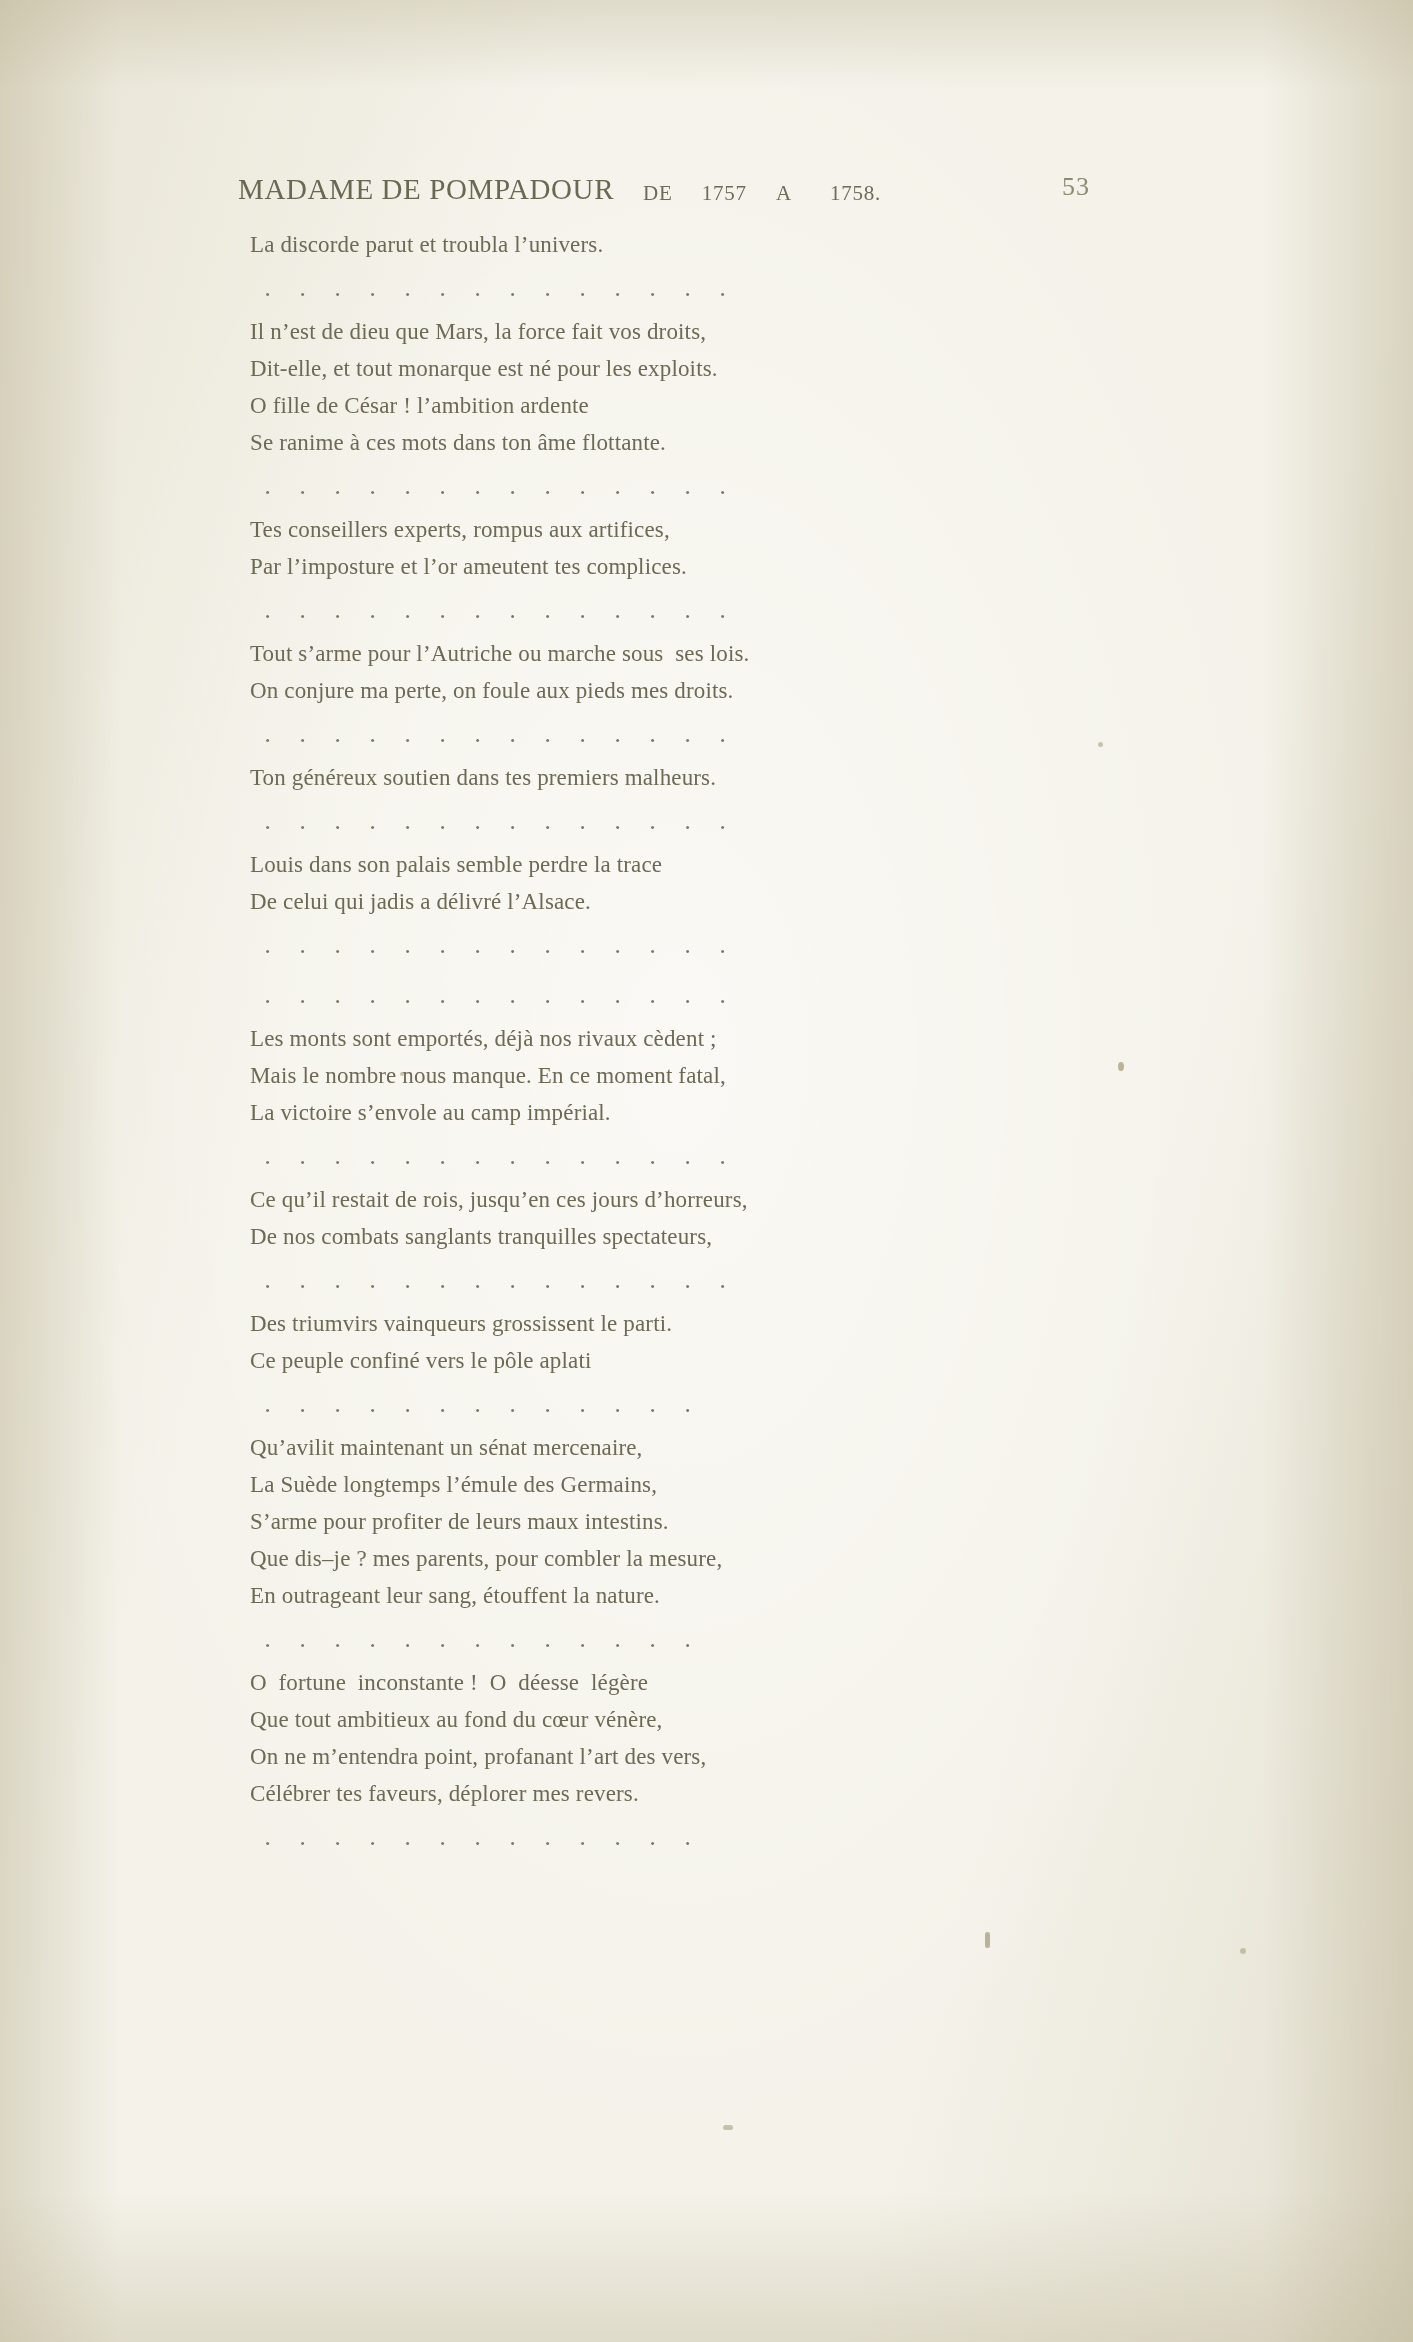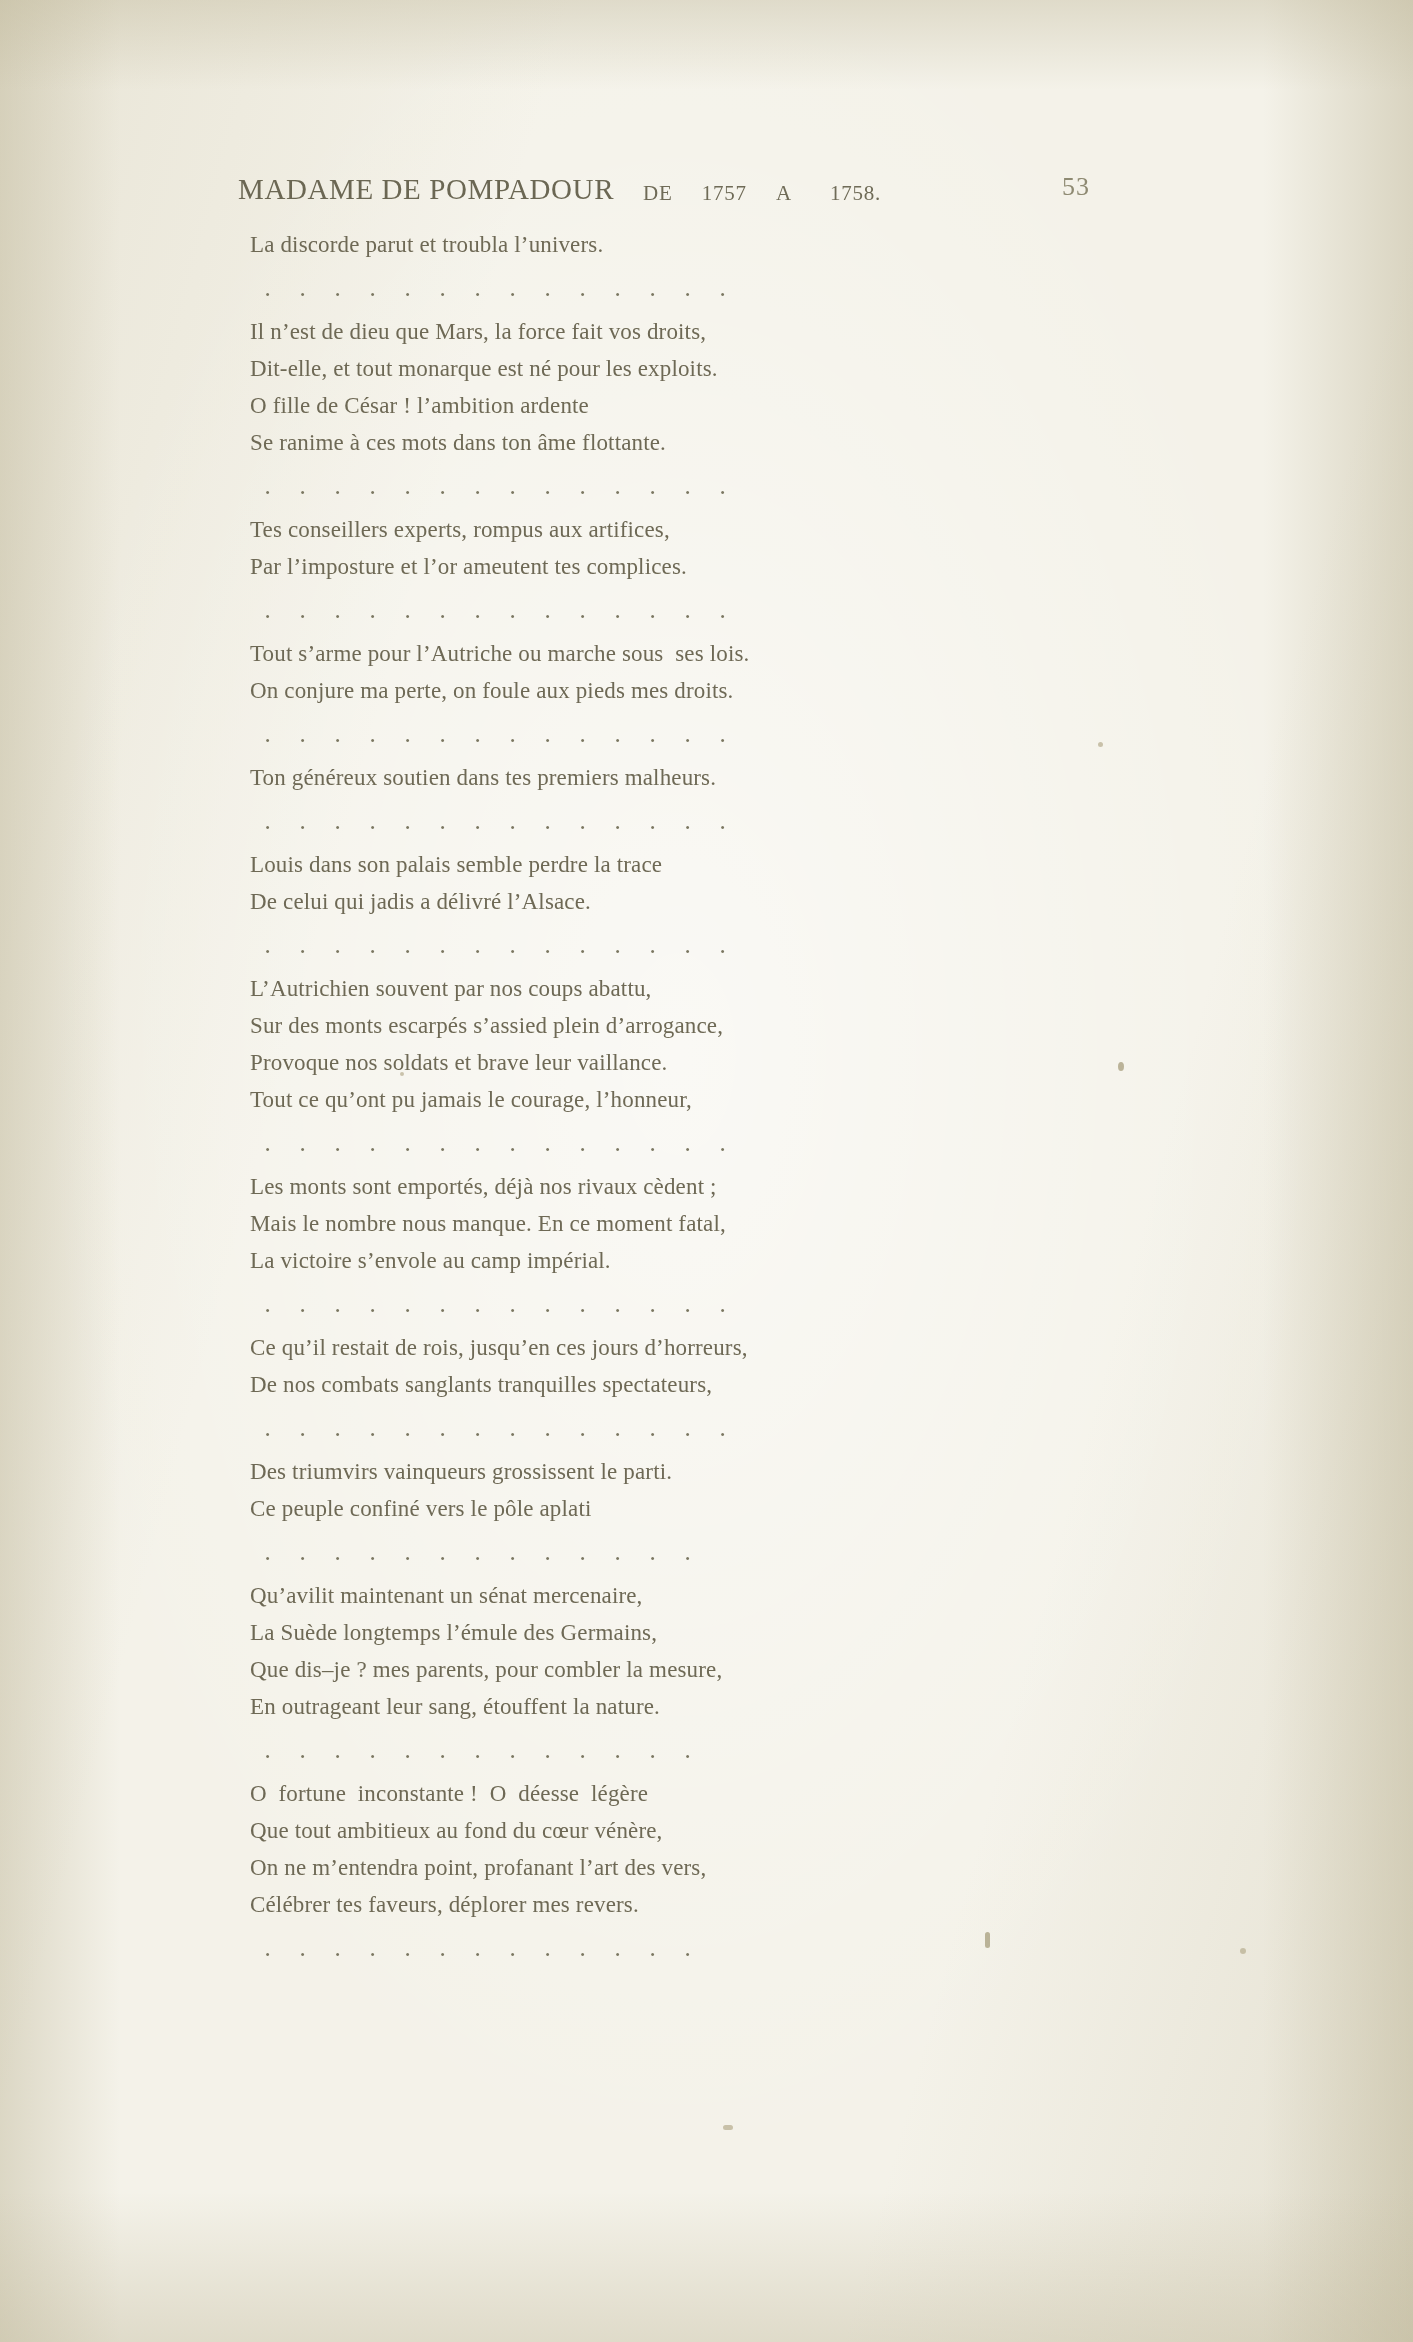--- a/index.html
+++ b/index.html
@@ -188,46 +188,41 @@
       <div class="dot-row"><span style="width:35px; text-align:center;">.</span><span style="width:35px; text-align:center;">.</span><span style="width:35px; text-align:center;">.</span><span style="width:35px; text-align:center;">.</span><span style="width:35px; text-align:center;">.</span><span style="width:35px; text-align:center;">.</span><span style="width:35px; text-align:center;">.</span><span style="width:35px; text-align:center;">.</span><span style="width:35px; text-align:center;">.</span><span style="width:35px; text-align:center;">.</span><span style="width:35px; text-align:center;">.</span><span style="width:35px; text-align:center;">.</span><span style="width:35px; text-align:center;">.</span><span style="width:35px; text-align:center;">.</span></div>
       <div class="stanza">
         <div class="verse-line indent-1">Ton généreux soutien dans tes premiers malheurs.</div>
       </div>
       <div class="dot-row"><span style="width:35px; text-align:center;">.</span><span style="width:35px; text-align:center;">.</span><span style="width:35px; text-align:center;">.</span><span style="width:35px; text-align:center;">.</span><span style="width:35px; text-align:center;">.</span><span style="width:35px; text-align:center;">.</span><span style="width:35px; text-align:center;">.</span><span style="width:35px; text-align:center;">.</span><span style="width:35px; text-align:center;">.</span><span style="width:35px; text-align:center;">.</span><span style="width:35px; text-align:center;">.</span><span style="width:35px; text-align:center;">.</span><span style="width:35px; text-align:center;">.</span><span style="width:35px; text-align:center;">.</span></div>
       <div class="stanza">
         <div class="verse-line indent-1">Louis dans son palais semble perdre la trace</div>
         <div class="verse-line indent-1">De celui qui jadis a délivré l’Alsace.</div>
       </div>
       <div class="dot-row"><span style="width:35px; text-align:center;">.</span><span style="width:35px; text-align:center;">.</span><span style="width:35px; text-align:center;">.</span><span style="width:35px; text-align:center;">.</span><span style="width:35px; text-align:center;">.</span><span style="width:35px; text-align:center;">.</span><span style="width:35px; text-align:center;">.</span><span style="width:35px; text-align:center;">.</span><span style="width:35px; text-align:center;">.</span><span style="width:35px; text-align:center;">.</span><span style="width:35px; text-align:center;">.</span><span style="width:35px; text-align:center;">.</span><span style="width:35px; text-align:center;">.</span><span style="width:35px; text-align:center;">.</span></div>
-      <div class="stanza">
-        <div class="verse-line indent-1">L’Autrichien souvent par nos coups abattu,</div>
-        <div class="verse-line indent-1">Sur des monts escarpés s’assied plein d’arrogance,</div>
-        <div class="verse-line indent-1">Provoque nos soldats et brave leur vaillance.</div>
-        <div class="verse-line indent-1">Tout ce qu’ont pu jamais le courage, l’honneur,</div>
-      </div>
       <div class="dot-row"><span style="width:35px; text-align:center;">.</span><span style="width:35px; text-align:center;">.</span><span style="width:35px; text-align:center;">.</span><span style="width:35px; text-align:center;">.</span><span style="width:35px; text-align:center;">.</span><span style="width:35px; text-align:center;">.</span><span style="width:35px; text-align:center;">.</span><span style="width:35px; text-align:center;">.</span><span style="width:35px; text-align:center;">.</span><span style="width:35px; text-align:center;">.</span><span style="width:35px; text-align:center;">.</span><span style="width:35px; text-align:center;">.</span><span style="width:35px; text-align:center;">.</span><span style="width:35px; text-align:center;">.</span></div>
       <div class="stanza">
         <div class="verse-line indent-1">Les monts sont emportés, déjà nos rivaux cèdent ;</div>
         <div class="verse-line indent-1">Mais le nombre nous manque. En ce moment fatal,</div>
         <div class="verse-line indent-1">La victoire s’envole au camp impérial.</div>
       </div>
       <div class="dot-row"><span style="width:35px; text-align:center;">.</span><span style="width:35px; text-align:center;">.</span><span style="width:35px; text-align:center;">.</span><span style="width:35px; text-align:center;">.</span><span style="width:35px; text-align:center;">.</span><span style="width:35px; text-align:center;">.</span><span style="width:35px; text-align:center;">.</span><span style="width:35px; text-align:center;">.</span><span style="width:35px; text-align:center;">.</span><span style="width:35px; text-align:center;">.</span><span style="width:35px; text-align:center;">.</span><span style="width:35px; text-align:center;">.</span><span style="width:35px; text-align:center;">.</span><span style="width:35px; text-align:center;">.</span></div>
       <div class="stanza">
         <div class="verse-line indent-1">Ce qu’il restait de rois, jusqu’en ces jours d’horreurs,</div>
         <div class="verse-line indent-1">De nos combats sanglants tranquilles spectateurs,</div>
       </div>
       <div class="dot-row"><span style="width:35px; text-align:center;">.</span><span style="width:35px; text-align:center;">.</span><span style="width:35px; text-align:center;">.</span><span style="width:35px; text-align:center;">.</span><span style="width:35px; text-align:center;">.</span><span style="width:35px; text-align:center;">.</span><span style="width:35px; text-align:center;">.</span><span style="width:35px; text-align:center;">.</span><span style="width:35px; text-align:center;">.</span><span style="width:35px; text-align:center;">.</span><span style="width:35px; text-align:center;">.</span><span style="width:35px; text-align:center;">.</span><span style="width:35px; text-align:center;">.</span><span style="width:35px; text-align:center;">.</span></div>
       <div class="stanza">
         <div class="verse-line indent-1">Des triumvirs vainqueurs grossissent le parti.</div>
         <div class="verse-line indent-1">Ce peuple confiné vers le pôle aplati</div>
       </div>
       <div class="dot-row"><span style="width:35px; text-align:center;">.</span><span style="width:35px; text-align:center;">.</span><span style="width:35px; text-align:center;">.</span><span style="width:35px; text-align:center;">.</span><span style="width:35px; text-align:center;">.</span><span style="width:35px; text-align:center;">.</span><span style="width:35px; text-align:center;">.</span><span style="width:35px; text-align:center;">.</span><span style="width:35px; text-align:center;">.</span><span style="width:35px; text-align:center;">.</span><span style="width:35px; text-align:center;">.</span><span style="width:35px; text-align:center;">.</span><span style="width:35px; text-align:center;">.</span></div>
       <div class="stanza">
         <div class="verse-line indent-1">Qu’avilit maintenant un sénat mercenaire,</div>
         <div class="verse-line indent-1">La Suède longtemps l’émule des Germains,</div>
+        <div class="verse-line indent-1">S’arme pour profiter de leurs maux intestins.</div>
         <div class="verse-line indent-1">Que dis–je ? mes parents, pour combler la mesure,</div>
         <div class="verse-line indent-1">En outrageant leur sang, étouffent la nature.</div>
       </div>
       <div class="dot-row"><span style="width:35px; text-align:center;">.</span><span style="width:35px; text-align:center;">.</span><span style="width:35px; text-align:center;">.</span><span style="width:35px; text-align:center;">.</span><span style="width:35px; text-align:center;">.</span><span style="width:35px; text-align:center;">.</span><span style="width:35px; text-align:center;">.</span><span style="width:35px; text-align:center;">.</span><span style="width:35px; text-align:center;">.</span><span style="width:35px; text-align:center;">.</span><span style="width:35px; text-align:center;">.</span><span style="width:35px; text-align:center;">.</span><span style="width:35px; text-align:center;">.</span></div>
       <div class="stanza">
         <div class="verse-line indent-1">O  fortune  inconstante !  O  déesse  légère</div>
         <div class="verse-line indent-1">Que tout ambitieux au fond du cœur vénère,</div>
         <div class="verse-line indent-1">On ne m’entendra point, profanant l’art des vers,</div>
         <div class="verse-line indent-1">Célébrer tes faveurs, déplorer mes revers.</div>
       </div>

